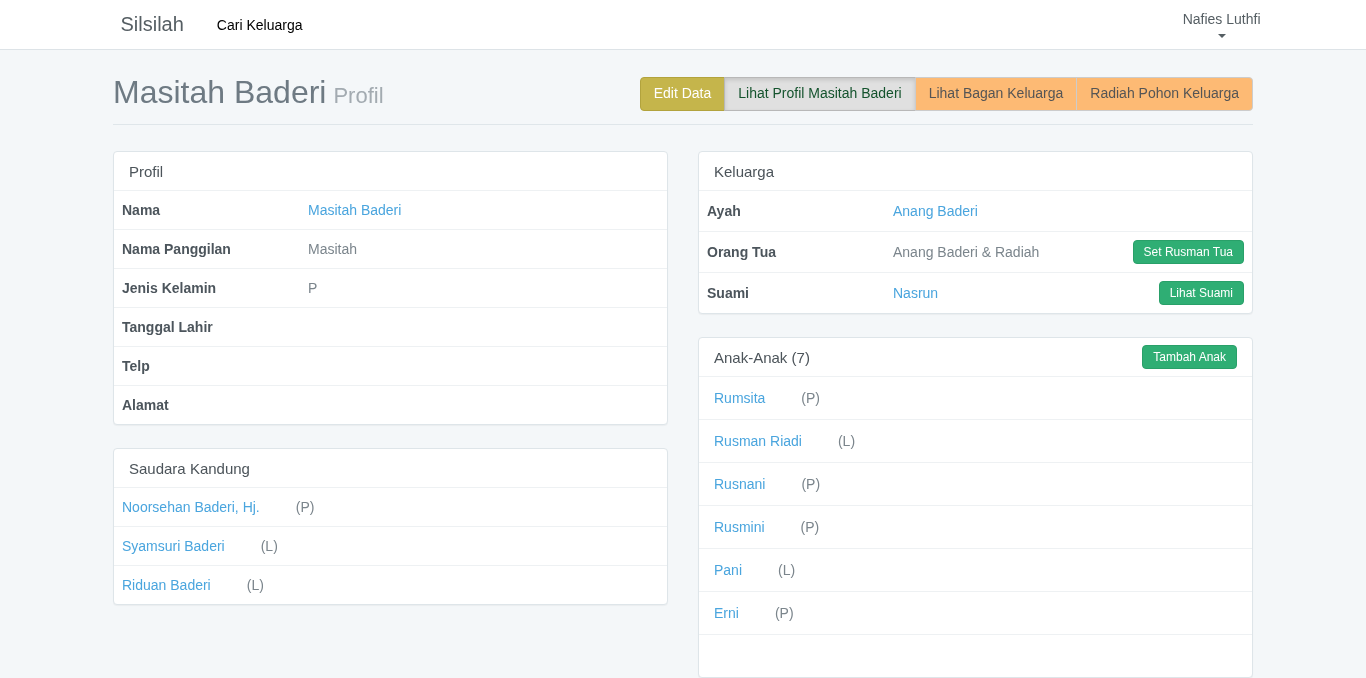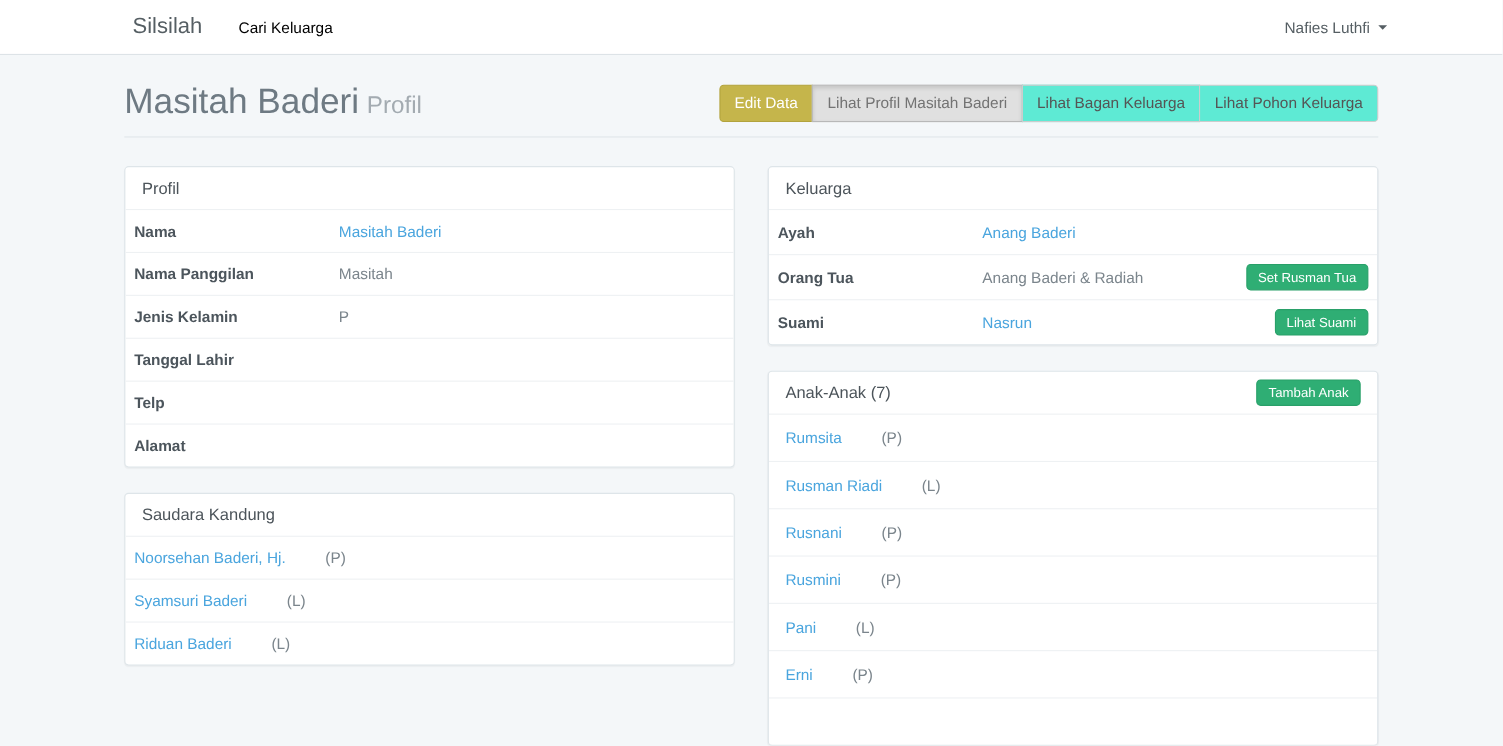--- a/index.html
+++ b/index.html
@@ -18,21 +18,21 @@
   }
   .navbar-inner {
     width: 1140px; margin: 0 auto; height: 100%;
     display: flex; align-items: center;
   }
   .brand { font-size: 20px; color: #555e63; text-decoration: none; cursor: pointer; }
   .nav-link { margin-left: 33px; font-size: 14px; color: #000000; text-decoration: none; cursor: pointer; }
   .nav-spacer { flex: 1; }
   .user-menu {
     display: flex; align-items: center; gap: 7px;
-    font-size: 14px; color: #555e63; cursor: pointer;
+    font-size: 14px; color: #555e63; cursor: pointer; flex-direction: column;
   }
   .caret {
     width: 0; height: 0; display: inline-block;
     border-left: 4px solid transparent;
     border-right: 4px solid transparent;
     border-top: 4px solid #555e63;
   }
   
   .container { width: 1140px; margin: 0 auto; }
   .page-header {
@@ -42,29 +42,29 @@
   .page-title { font-size: 32px; font-weight: 400; color: #6e7a83; }
   .page-subtitle { font-size: 22px; font-weight: 400; color: #a3abb1; margin-left: 7px; }
   .divider {
     border: none; border-top: 1px solid #dfe6ea;
     margin-top: 13px;
   }
   
   .btn-group { display: flex; }
   .btn {
     font-family: inherit; font-size: 14px; color: #555;
-    background: #5eead4; border: 1px solid #ccc;
+    background: #fdba74; border: 1px solid #ccc;
     padding: 6px 13px; margin-left: -1px; cursor: pointer;
     line-height: 1.42; white-space: nowrap;
   }
   .btn:first-child { border-radius: 4px 0 0 4px; margin-left: 0; }
   .btn:last-child { border-radius: 0 4px 4px 0; }
   .btn-gold { background: #c5b54b; border-color: #b2a33d; color: #fff; }
   .btn-active {
-    background: #e0e0e0; border-color: #b8b8b8; color: #737373;
+    background: #e0e0e0; border-color: #b8b8b8; color: #14532d;
     box-shadow: inset 0 2px 4px rgba(0,0,0,.13);
   }
   
   .columns { display: flex; gap: 30px; margin-top: 26px; align-items: flex-start; }
   .col { flex: 1; min-width: 0; }
   .panel {
     background: #fff;
     border: 1px solid #dee5e9;
     border-radius: 4px;
     box-shadow: 0 1px 1px rgba(0,0,0,.04);
@@ -117,21 +117,21 @@
 <div class="container">
 
   <div class="page-header">
     <div>
       <span class="page-title">Masitah Baderi</span><span class="page-subtitle">Profil</span>
     </div>
     <div class="btn-group">
       <button class="btn btn-gold">Edit Data</button>
       <button class="btn btn-active">Lihat Profil Masitah Baderi</button>
       <button class="btn">Lihat Bagan Keluarga</button>
-      <button class="btn">Lihat Pohon Keluarga</button>
+      <button class="btn">Radiah Pohon Keluarga</button>
     </div>
   </div>
   <hr class="divider">
 
   <div class="columns">
 
     <div class="col">
 
       <div class="panel">
         <div class="panel-heading">

